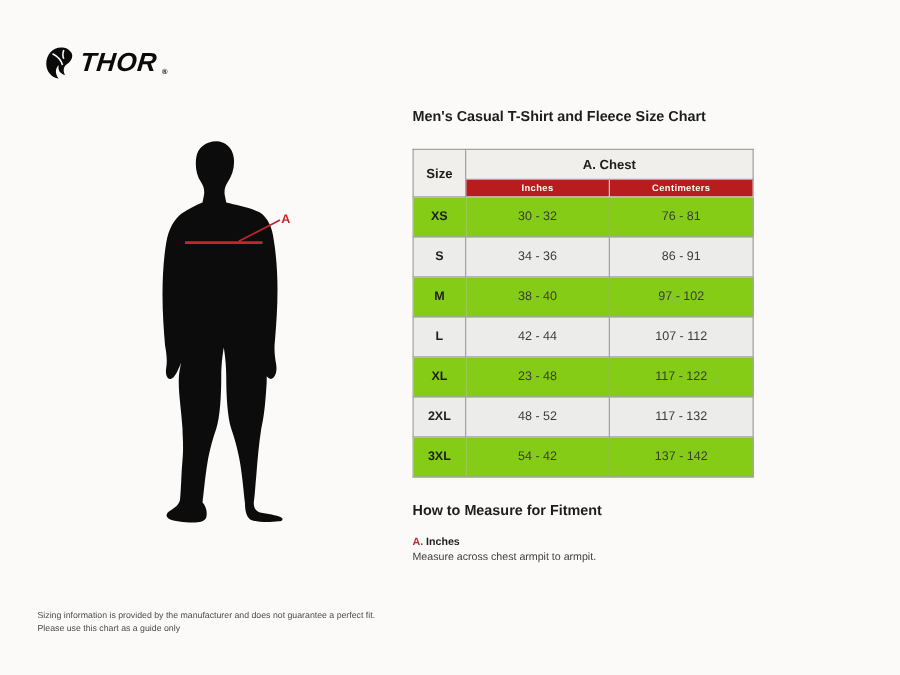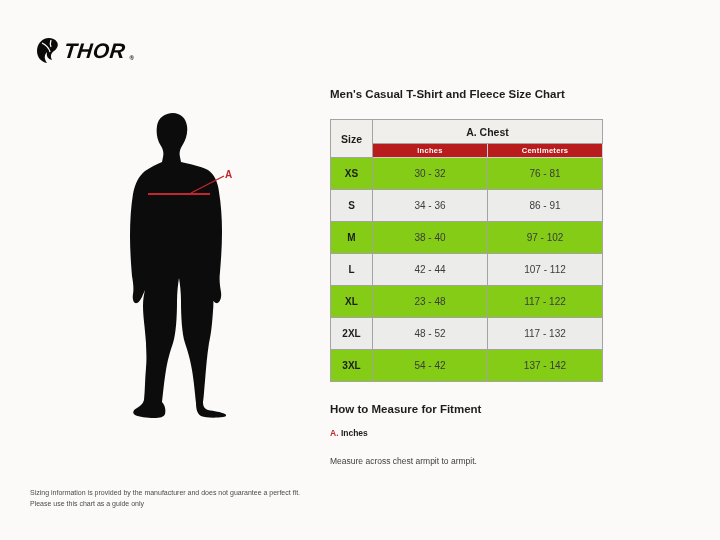--- a/index.html
+++ b/index.html
@@ -28,21 +28,21 @@
   .size-table td{height:31px;font-size:10px;color:#3b3b3b;background:#84cc16;}
   .size-table td.size-cell{font-weight:bold;color:#1d1d1d;}
   .size-table tr.alt td{background:#ececeb;}
 
   
   .measure{margin-top:21px;}
   .measure-heading{font-size:11.5px;font-weight:bold;color:#1d1d1d;margin:0;}
   .measure-item{margin-top:13px;}
   .measure-label{font-size:8.5px;font-weight:bold;color:#1d1d1d;}
   .measure-letter{color:#c1272d;}
-  .measure-desc{font-size:8.5px;color:#3e3e3e;margin-top:18px;}
+  .measure-desc{font-size:8.5px;color:#3e3e3e;margin-top:2px;}
 
   
   .disclaimer{position:absolute;left:30px;top:488px;font-size:7px;color:#4b4b4b;
     line-height:1.5;white-space:pre-line;}
 </style>
 </head>
 <body>
 
 <div id="page">
 

